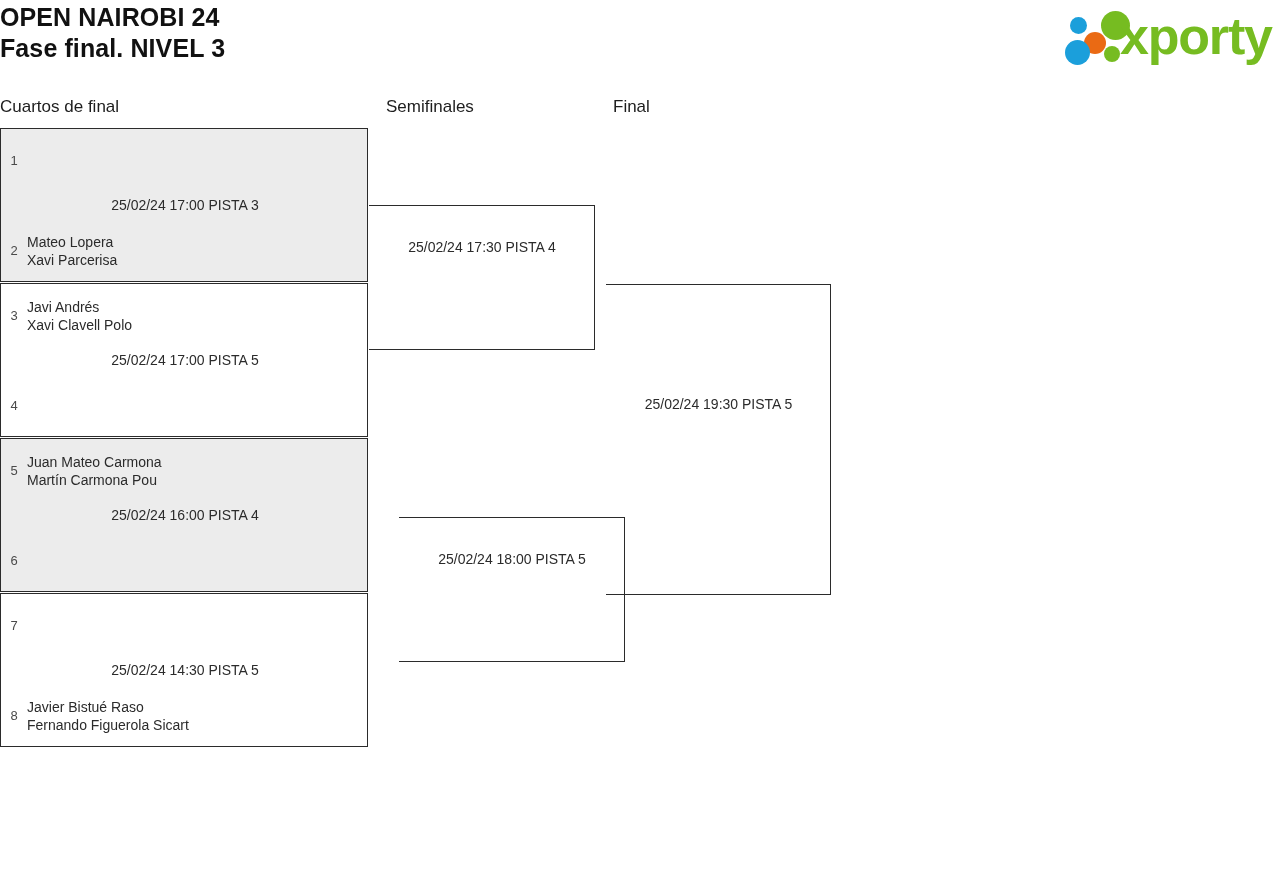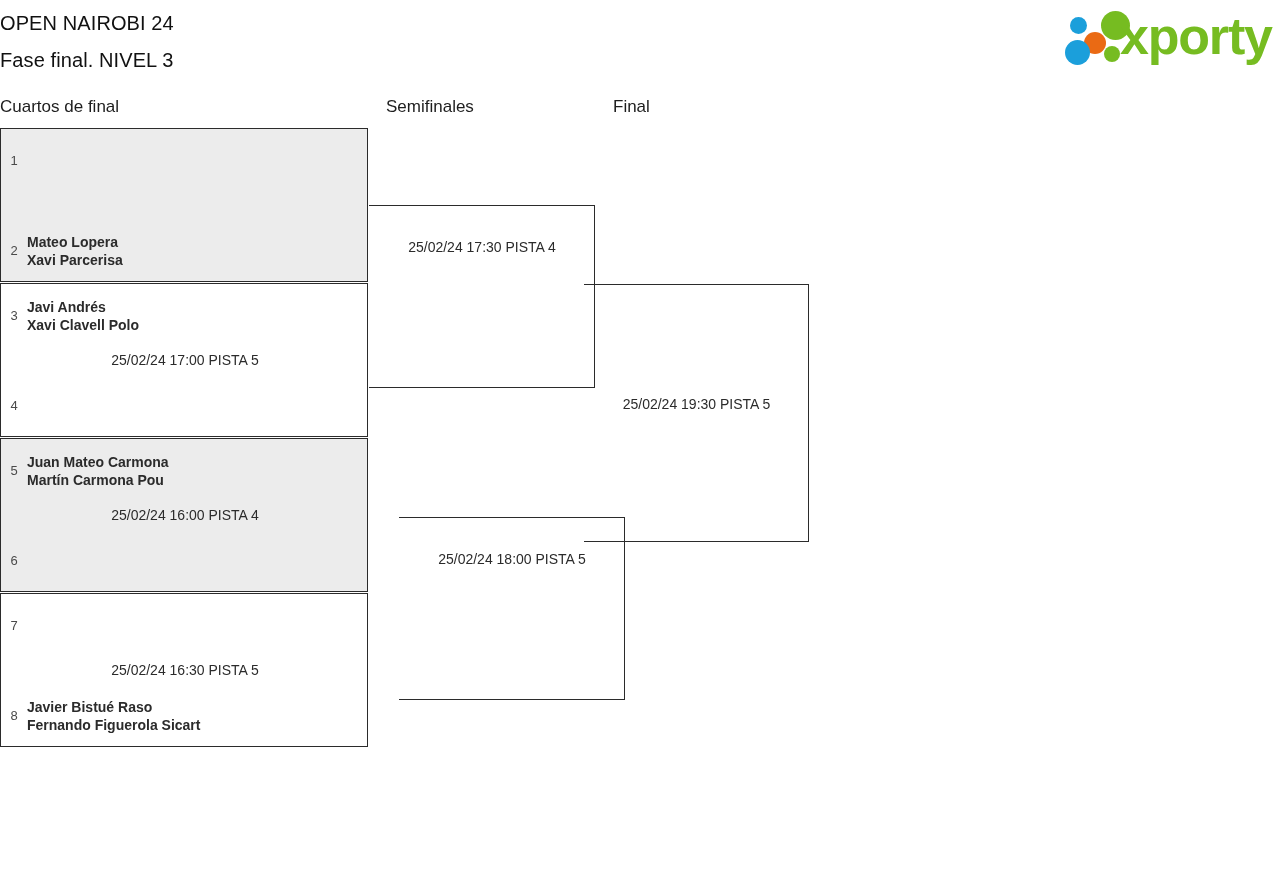--- a/index.html
+++ b/index.html
@@ -21,27 +21,26 @@
     position: absolute;
     left: 0; top: 0;
     width: 1280px;
     height: 78px;
   }
   #title-block {
     position: absolute;
     left: 0; top: 2px;
   }
   .title-line {
-    font-size: 20px;
-    font-weight: normal;
+    font-size: 25px;
+    font-weight: bold;
     line-height: 31px;
     color: #111111;
     letter-spacing: 0.1px;
     white-space: nowrap;
-    margin-top: 6px;
   }
 
   
   #logo {
     position: absolute;
     right: 6px;
     top: 4px;
     width: 222px;
     height: 66px;
   }
@@ -121,63 +120,63 @@
     font-size: 13px;
     color: #4a4a4a;
     line-height: 16px;
   }
   .players {
     font-size: 14px;
     color: #2b2b2b;
     line-height: 18px;
     white-space: nowrap;
   }
-  .player-line { display: block; font-weight: bold; }
+  .player-line { display: block; }
 
   
   .match-caption {
     position: absolute;
     font-size: 14px;
     color: #2b2b2b;
     text-align: center;
     white-space: nowrap;
   }
   .qf-caption {
     left: 26px;
     top: 68px;
     width: 316px;
   }
 
   
   .sf-box {
     position: absolute;
     left: 369px;
     width: 226px;
-    height: 183px;
+    height: 145px;
     border: 1px solid #2b2b2b;
     border-left: none;
     box-sizing: border-box;
     background: transparent;
     padding-left: 16px;
   }
   #sf1 { top: 77px; }
   #sf2 { top: 389px; margin-left: 30px; }
   .sf-caption {
     left: 0px;
     top: 33px;
     width: 226px;
   }
 
   
   #f1 {
     position: absolute;
-    left: 584px;
+    left: 606px;
     top: 156px;
     width: 225px;
-    height: 258px;
+    height: 311px;
     border: 1px solid #2b2b2b;
     border-left: none;
     box-sizing: border-box;
     background: transparent;
   }
   .f-caption {
     left: 0px;
     top: 111px;
     width: 225px;
   }
@@ -219,20 +218,21 @@
 <div id="bracket">
 
   <div class="qf-box shaded" id="qf1">
     <div class="slot slot-top">
       <span class="seed">1</span>
       <span class="players">
         <span class="player-line"></span>
         <span class="player-line"></span>
       </span>
     </div>
+    <div class="match-caption qf-caption">25/02/24 17:00 PISTA 3</div>
     <div class="slot slot-bottom">
       <span class="seed">2</span>
       <span class="players">
         <span class="player-line">Mateo Lopera</span>
         <span class="player-line">Xavi Parcerisa</span>
       </span>
     </div>
   </div>
 
   <div class="qf-box" id="qf2">
@@ -272,21 +272,21 @@
   </div>
 
   <div class="qf-box" id="qf4">
     <div class="slot slot-top">
       <span class="seed">7</span>
       <span class="players">
         <span class="player-line"></span>
         <span class="player-line"></span>
       </span>
     </div>
-    <div class="match-caption qf-caption">25/02/24 16:30 PISTA 5</div>
+    <div class="match-caption qf-caption">25/02/24 14:30 PISTA 5</div>
     <div class="slot slot-bottom">
       <span class="seed">8</span>
       <span class="players">
         <span class="player-line">Javier Bistué Raso</span>
         <span class="player-line">Fernando Figuerola Sicart</span>
       </span>
     </div>
   </div>
 
   <div class="sf-box" id="sf1">

